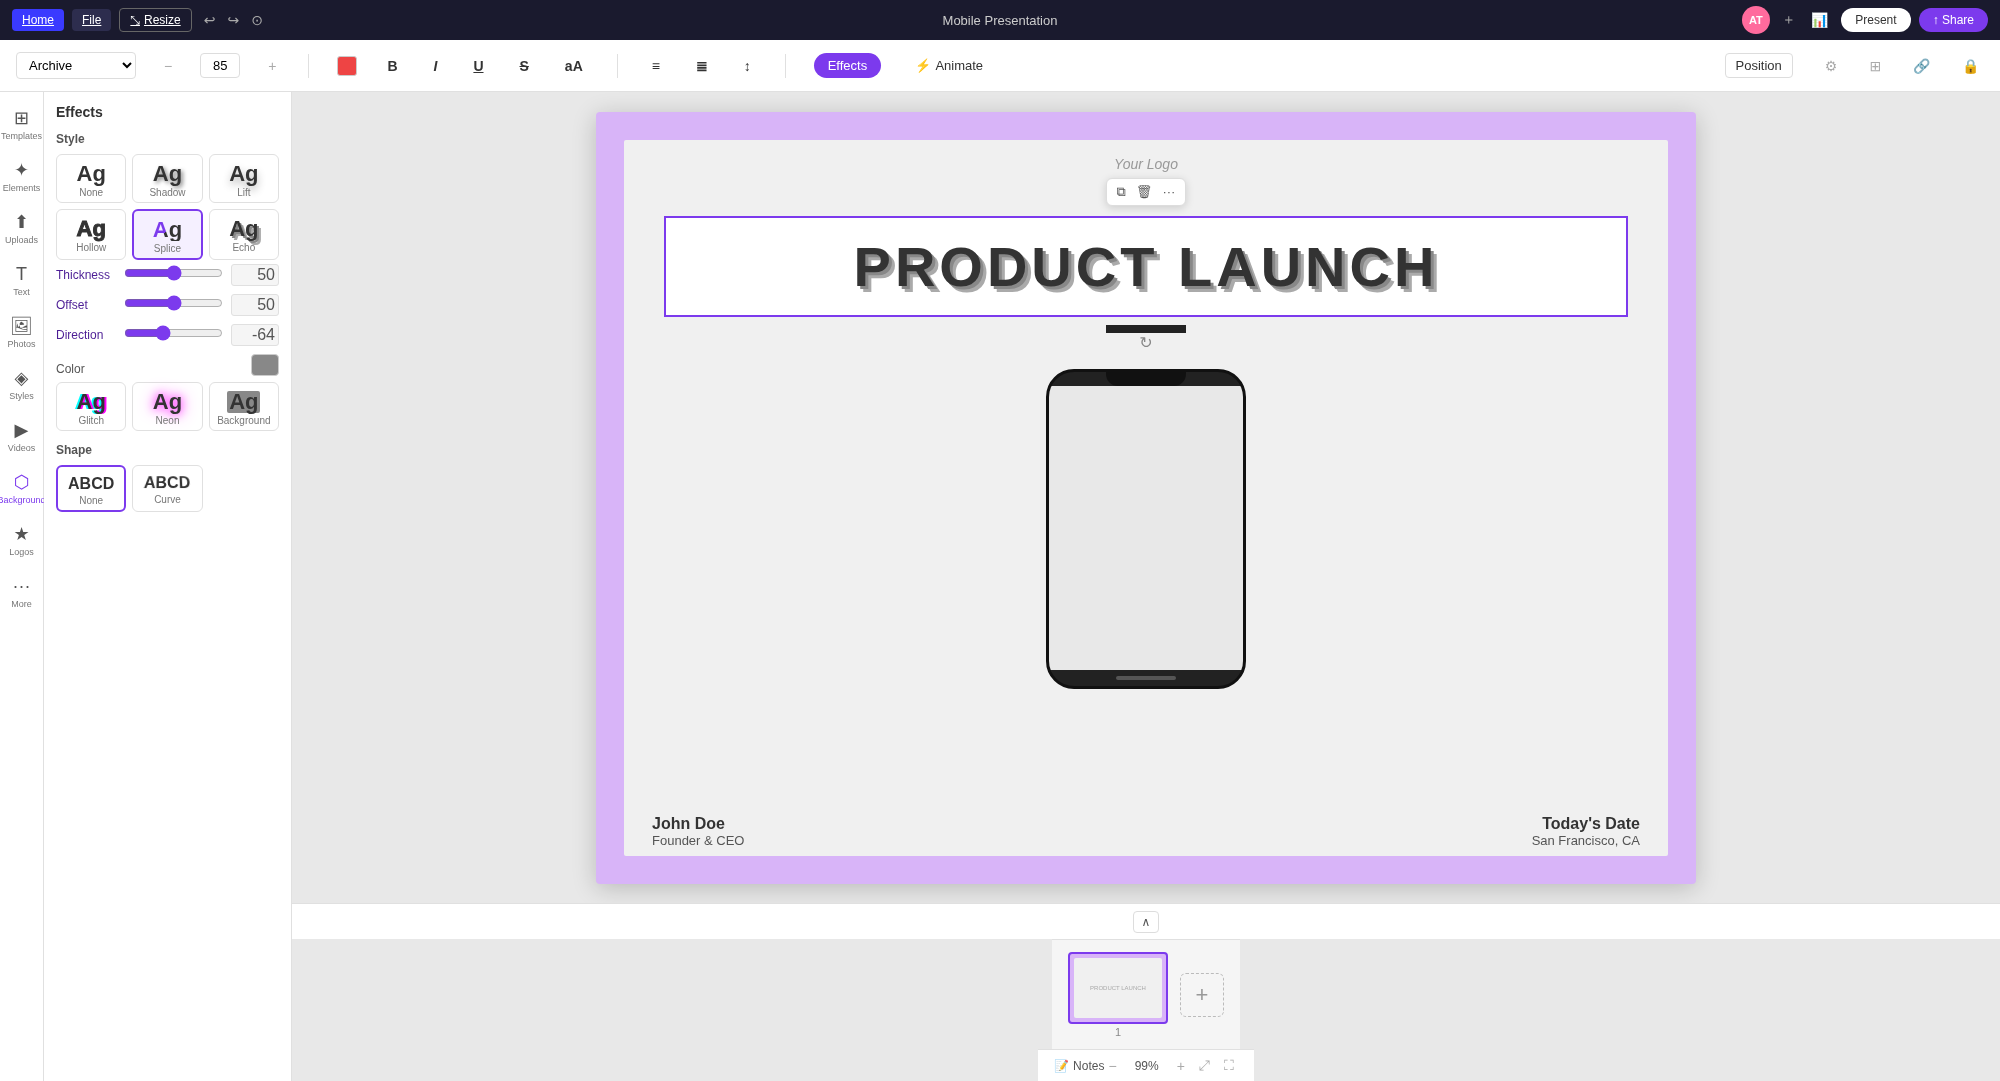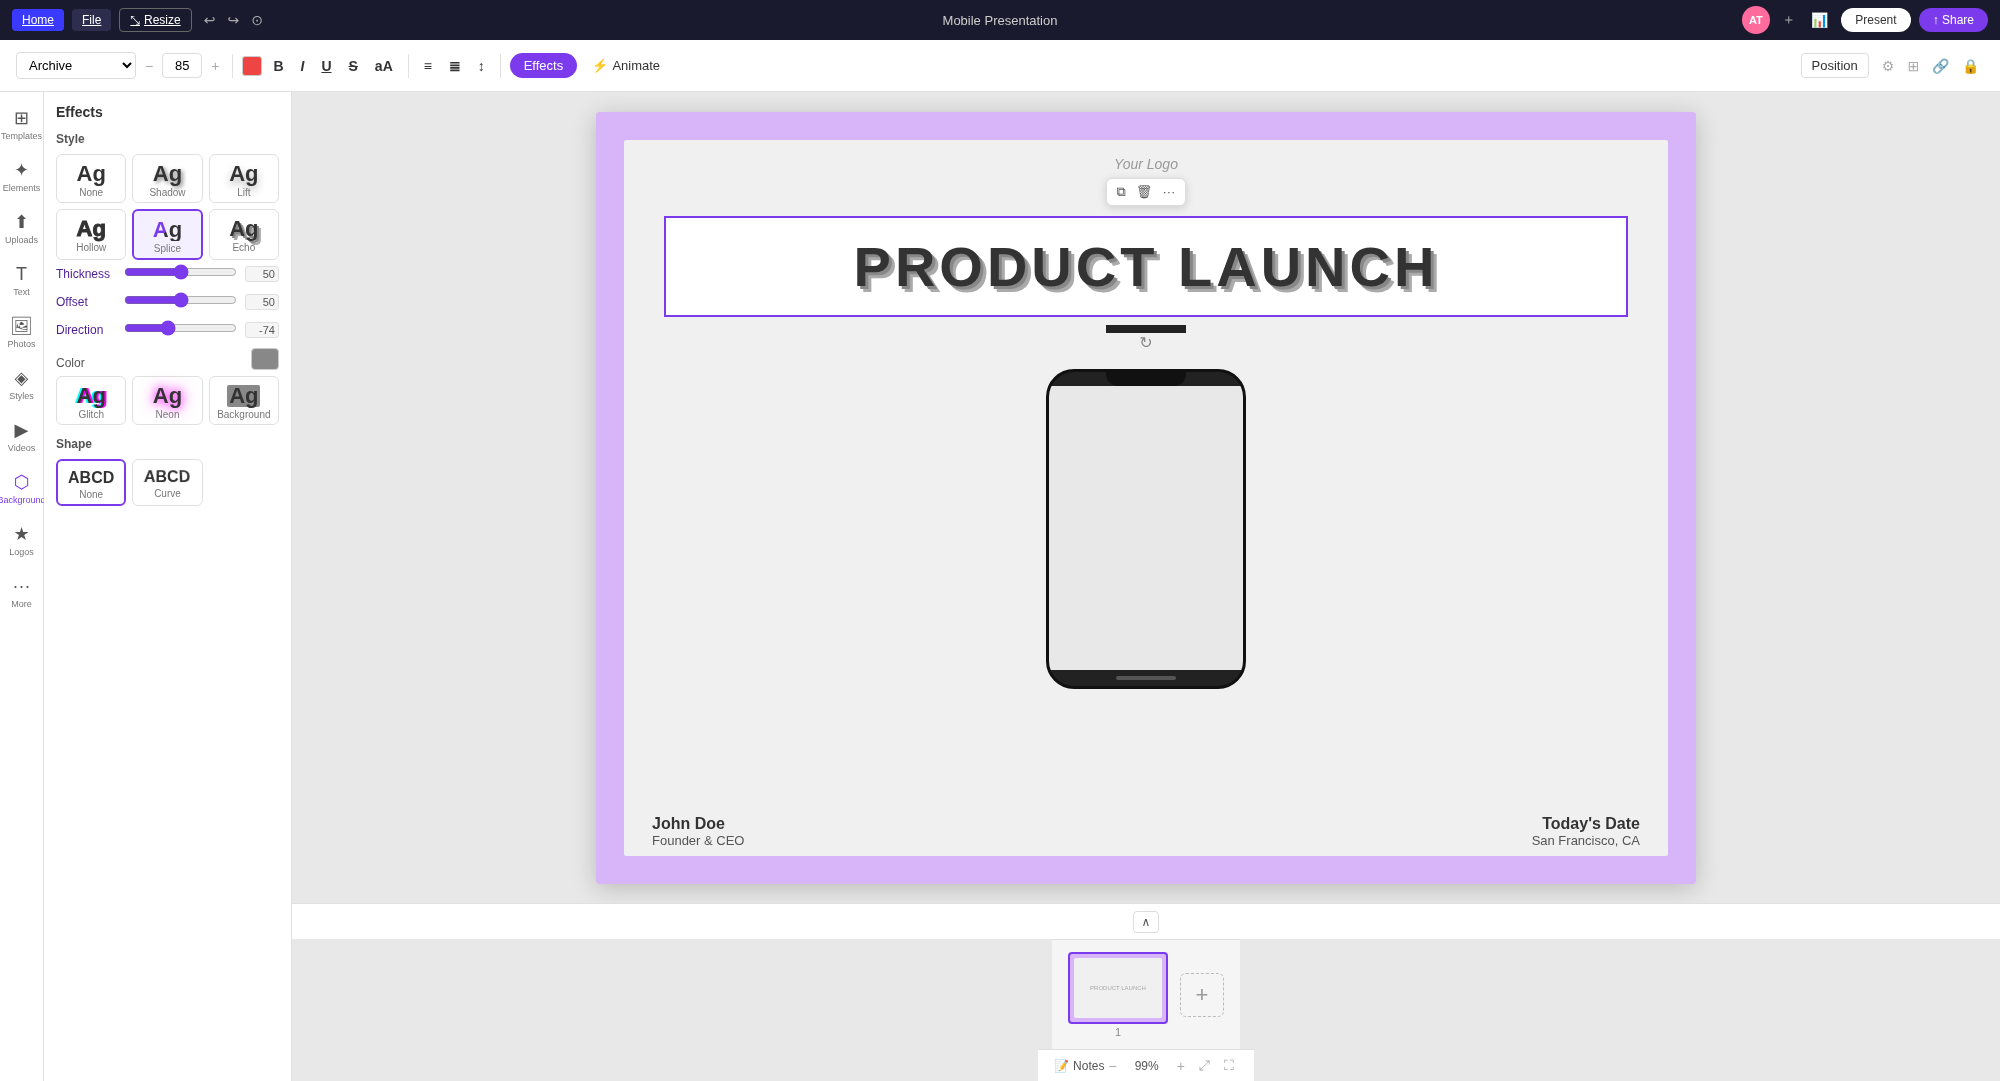--- a/index.html
+++ b/index.html
@@ -40,21 +40,21 @@
     .user-avatar { width: 28px; height: 28px; border-radius: 50%; background: #ff6b9d; display: flex; align-items: center; justify-content: center; color: #fff; font-size: 11px; font-weight: bold; }
 
     
     .toolbar {
       height: 52px;
       background: #fff;
       border-bottom: 1px solid #e0e0e0;
       display: flex;
       align-items: center;
       padding: 0 16px;
-      gap: 5px;
+      gap: 24px;
       flex-shrink: 0;
     }
     .font-select {
       border: 1px solid #ddd;
       border-radius: 4px;
       padding: 4px 8px;
       font-size: 13px;
       width: 120px;
       background: #fff;
     }
@@ -148,21 +148,21 @@
     
     .slider-row {
       display: flex;
       align-items: center;
       gap: 8px;
       margin-bottom: 8px;
     }
     .slider-label { font-size: 12px; color: #4c1d95; width: 60px; }
     .slider-track { flex: 1; }
     .slider-track input[type=range] { width: 100%; accent-color: #7c3aed; }
-    .slider-value { font-size: 11px; color: #555; width: 34px; text-align: right; background: #f5f5f5; border: 1px solid #e0e0e0; border-radius: 3px; padding: 1px 3px; }
+    .slider-value { font-size: 16px; color: #555; width: 48px; text-align: right; background: #f5f5f5; border: 1px solid #e0e0e0; border-radius: 3px; padding: 1px 3px; }
 
     
     .color-row { display: flex; align-items: flex-end; gap: 8px; margin-bottom: 6px; }
     .color-row-label { font-size: 12px; color: #555; flex: 1; }
     .color-swatch { width: 28px; height: 22px; border-radius: 4px; background: #888; border: 1px solid #ccc; cursor: pointer; }
 
     
     .color-grid {
       display: grid;
       grid-template-columns: repeat(3, 1fr);
@@ -567,21 +567,21 @@
         <input type="range" min="0" max="100" value="50" style="">
       </div>
       <span class="slider-value">50</span>
     </div>
 
     <div class="slider-row">
       <span class="slider-label">Direction</span>
       <div class="slider-track">
         <input type="range" min="-180" max="180" value="-45" style="">
       </div>
-      <span class="slider-value">-74</span>
+      <span class="slider-value">-64</span>
     </div>
 
     <div class="color-row">
       <span class="color-row-label">Color</span>
       <div class="color-swatch"></div>
     </div>
 
     <div class="color-grid">
       <div class="style-card">
         <span class="ag-text ag-glitch">Ag</span>

